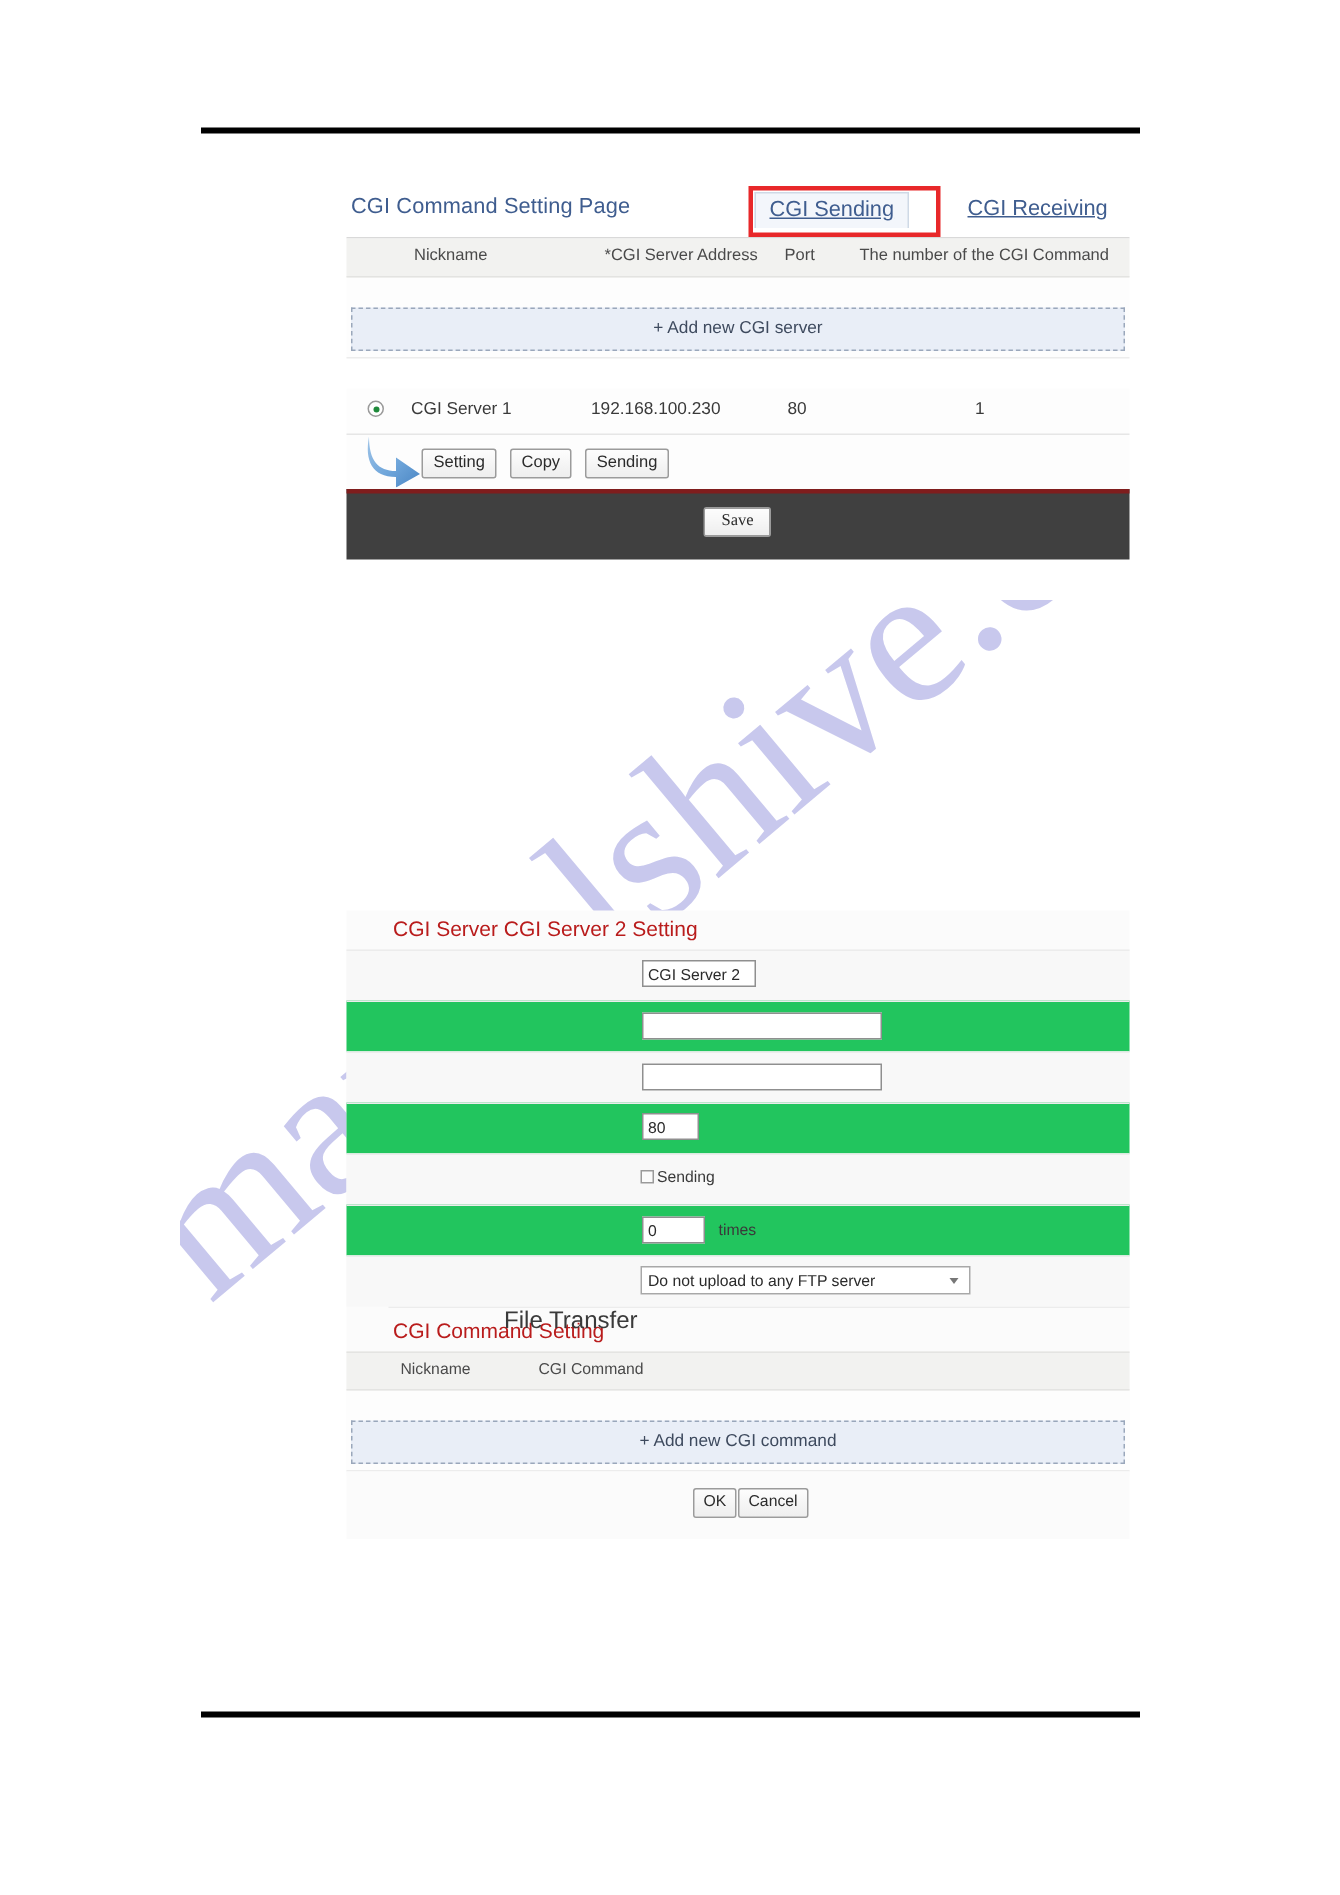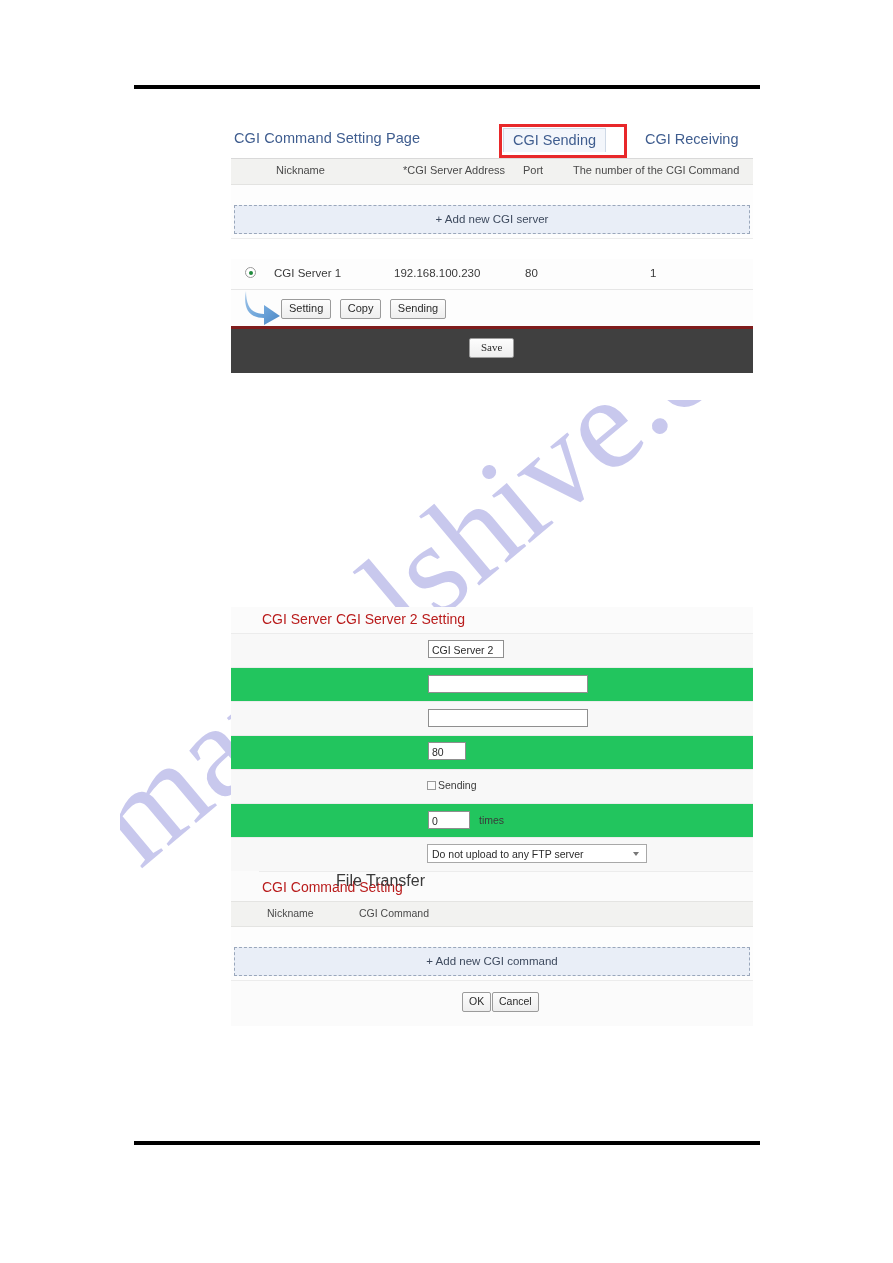--- a/index.html
+++ b/index.html
@@ -72,20 +72,21 @@
     white-space: nowrap;
   }
   .tab {
     position: absolute;
     top: 1px;
     font-size: 14.5px;
     color: #3f5d8f;
     white-space: nowrap;
     padding: 3px 9px 4px 9px;
     box-sizing: border-box;
+    text-decoration: underline;
   }
   .tab.active {
     left: 272px;
     background: #f3f6fb;
     border: 1px solid #cfd9e6;
     border-bottom: none;
   }
   .tab.inactive {
     left: 405px;
     background: transparent;

